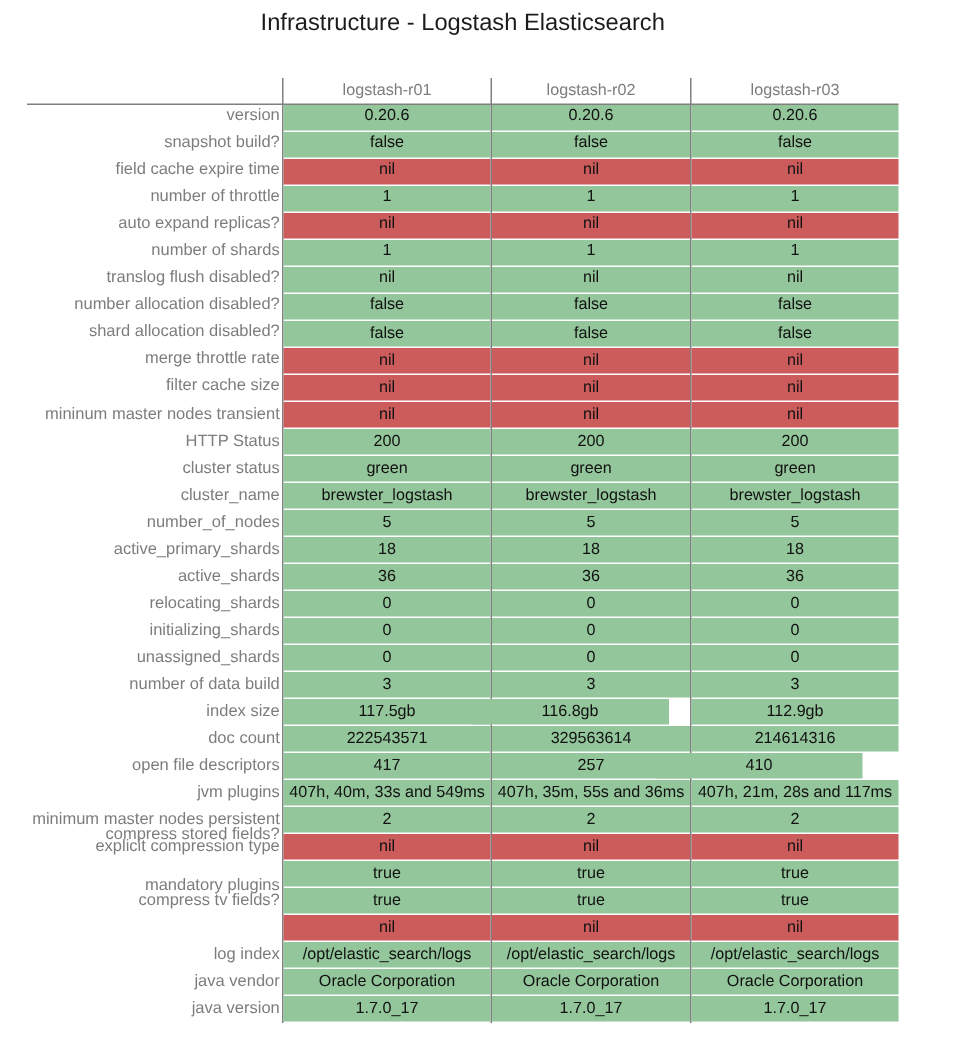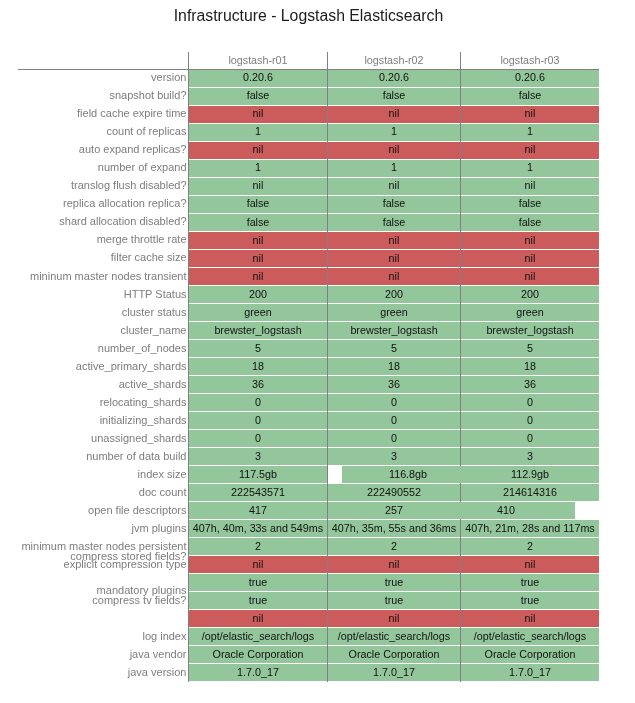--- a/index.html
+++ b/index.html
@@ -67,21 +67,21 @@
         <span>nil</span>
       </div>
       <div class="cell alert" style="left:310.00px;top:36.04px;width:132.00px;height:16.80px">
         <span>nil</span>
       </div>
       <div class="cell alert" style="left:443.00px;top:36.04px;width:138.00px;height:16.80px">
         <span>nil</span>
       </div>
     </div>
   <div class="row">
-      <div class="lbl" style="top:55.56px">count of replicas</div>
+      <div class="lbl" style="top:55.56px">number of throttle</div>
       <div class="cell ok" style="left:171.00px;top:54.06px;width:138.00px;height:16.80px">
         <span>1</span>
       </div>
       <div class="cell ok" style="left:310.00px;top:54.06px;width:132.00px;height:16.80px">
         <span>1</span>
       </div>
       <div class="cell ok" style="left:443.00px;top:54.06px;width:138.00px;height:16.80px">
         <span>1</span>
       </div>
     </div>
@@ -91,21 +91,21 @@
         <span>nil</span>
       </div>
       <div class="cell alert" style="left:310.00px;top:72.08px;width:132.00px;height:16.80px">
         <span>nil</span>
       </div>
       <div class="cell alert" style="left:443.00px;top:72.08px;width:138.00px;height:16.80px">
         <span>nil</span>
       </div>
     </div>
   <div class="row">
-      <div class="lbl" style="top:91.60px">number of expand</div>
+      <div class="lbl" style="top:91.60px">number of shards</div>
       <div class="cell ok" style="left:171.00px;top:90.10px;width:138.00px;height:16.80px">
         <span>1</span>
       </div>
       <div class="cell ok" style="left:310.00px;top:90.10px;width:132.00px;height:16.80px">
         <span>1</span>
       </div>
       <div class="cell ok" style="left:443.00px;top:90.10px;width:138.00px;height:16.80px">
         <span>1</span>
       </div>
     </div>
@@ -115,21 +115,21 @@
         <span>nil</span>
       </div>
       <div class="cell ok" style="left:310.00px;top:108.12px;width:132.00px;height:16.80px">
         <span>nil</span>
       </div>
       <div class="cell ok" style="left:443.00px;top:108.12px;width:138.00px;height:16.80px">
         <span>nil</span>
       </div>
     </div>
   <div class="row">
-      <div class="lbl" style="top:127.64px">replica allocation replica?</div>
+      <div class="lbl" style="top:127.64px">number allocation disabled?</div>
       <div class="cell ok" style="left:171.00px;top:126.14px;width:138.00px;height:16.80px">
         <span>false</span>
       </div>
       <div class="cell ok" style="left:310.00px;top:126.14px;width:132.00px;height:16.80px">
         <span>false</span>
       </div>
       <div class="cell ok" style="left:443.00px;top:126.14px;width:138.00px;height:16.80px">
         <span>false</span>
       </div>
     </div>
@@ -299,34 +299,34 @@
       </div>
       <div class="cell ok" style="left:443.00px;top:378.42px;width:138.00px;height:16.80px">
         <span>3</span>
       </div>
     </div>
   <div class="row">
       <div class="lbl" style="top:397.94px">index size</div>
       <div class="cell ok" style="left:171.00px;top:396.44px;width:138.00px;height:16.80px">
         <span>117.5gb</span>
       </div>
-      <div class="cell ok" style="left:324px;top:396.44px;width:132.00px;height:16.80px">
+      <div class="cell ok" style="left:296px;top:396.44px;width:132.00px;height:16.80px">
         <span>116.8gb</span>
       </div>
       <div class="cell ok" style="left:443.00px;top:396.44px;width:138.00px;height:16.80px">
         <span>112.9gb</span>
       </div>
     </div>
   <div class="row">
       <div class="lbl" style="top:415.96px">doc count</div>
       <div class="cell ok" style="left:171.00px;top:414.46px;width:138.00px;height:16.80px">
         <span>222543571</span>
       </div>
       <div class="cell ok" style="left:310.00px;top:414.46px;width:132.00px;height:16.80px">
-        <span>222490552</span>
+        <span>329563614</span>
       </div>
       <div class="cell ok" style="left:443.00px;top:414.46px;width:138.00px;height:16.80px">
         <span>214614316</span>
       </div>
     </div>
   <div class="row">
       <div class="lbl" style="top:433.98px">open file descriptors</div>
       <div class="cell ok" style="left:171.00px;top:432.48px;width:138.00px;height:16.80px">
         <span>417</span>
       </div>

